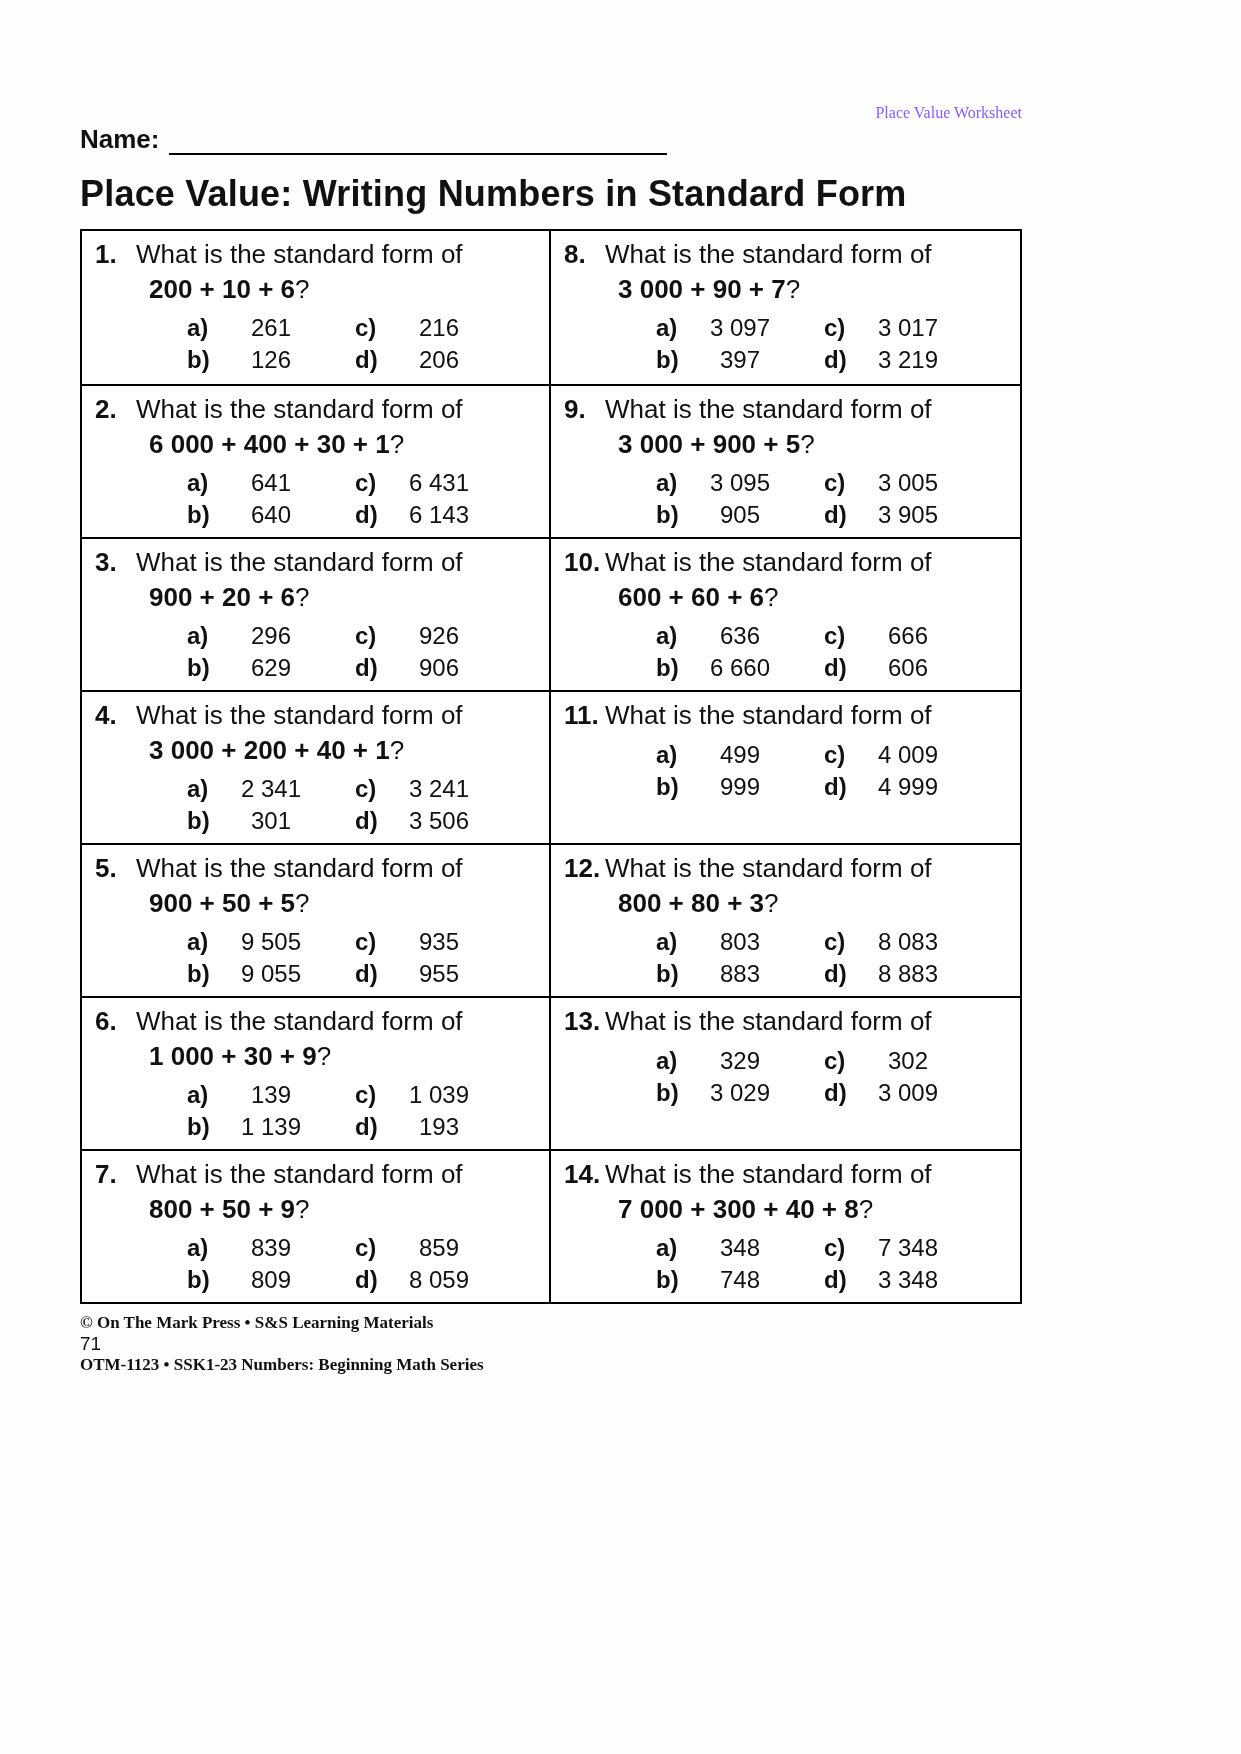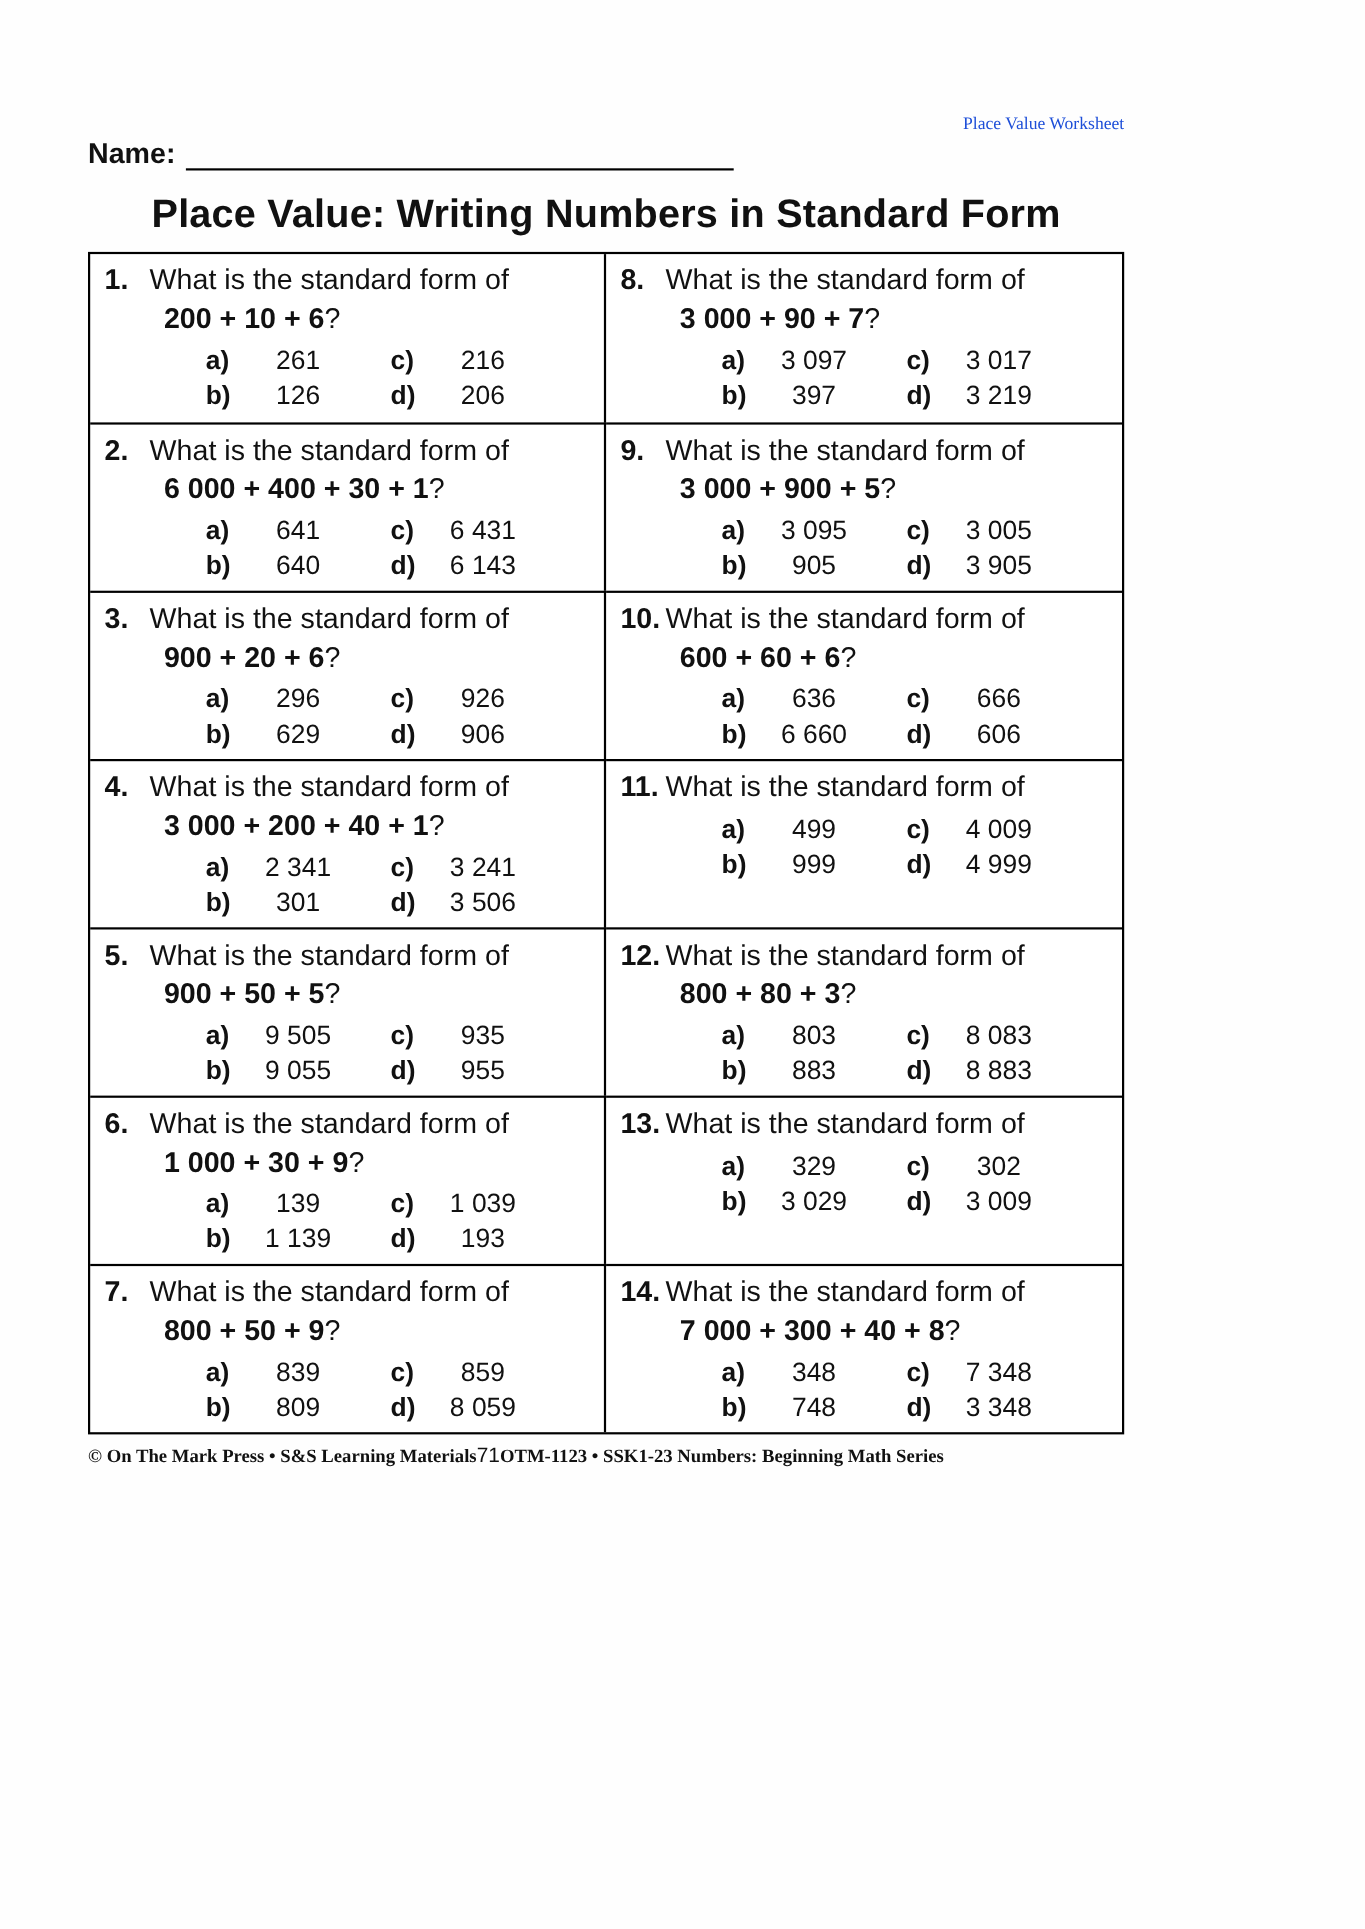--- a/index.html
+++ b/index.html
@@ -16,40 +16,40 @@
   .content {
     position: absolute;
     top: 104px;
     left: 80px;
     width: 942px;
   }
   .header-right {
     font-family: "Liberation Serif", serif;
     font-size: 16px;
     text-align: right;
-    color: #1d4ed8;
+    color: #8b5cf6;
   }
   .name-row {
     display: flex;
     align-items: flex-end;
     margin-top: 2px;
     font-size: 26px;
     font-weight: bold;
   }
   .name-line {
     width: 498px;
     height: 28px;
     margin-left: 10px;
     border-bottom: 2px solid #000;
   }
   .title {
     margin-top: 18px;
     font-size: 36px;
     font-weight: bold;
-    text-align: center;
+    text-align: left;
     letter-spacing: 0.2px;
   }
   .instructions {
     margin-top: 18px;
     font-size: 29px;
     line-height: 1.32;
     letter-spacing: 0.2px;
   }
   .qtable {
     margin-top: 14px;
@@ -77,26 +77,27 @@
     grid-template-columns: max-content max-content;
     column-gap: 36px;
     row-gap: 4px;
     font-size: 24px;
   }
   .ans { display: flex; cursor: pointer; }
   .alabel { font-weight: bold; width: 36px; flex-shrink: 0; }
   .aval { min-width: 96px; text-align: center; }
   .footer {
     display: flex;
-    justify-content: flex-start;
+    justify-content: flex-end;
     align-items: baseline;
     margin-top: 9px;
     font-family: "Liberation Serif", serif;
     font-weight: bold;
     font-size: 17px;
+    flex-direction: column;
   }
   .footer .pageno {
     font-weight: normal;
     font-size: 19px;
     font-family: Liberation Sans, sans-serif;
   }
 </style>
 </head>
 <body>
 

